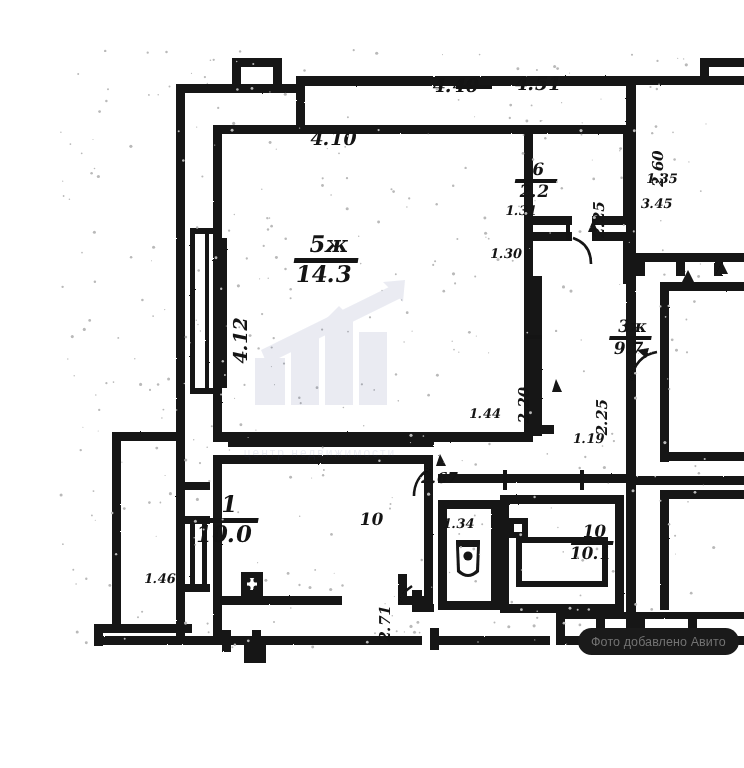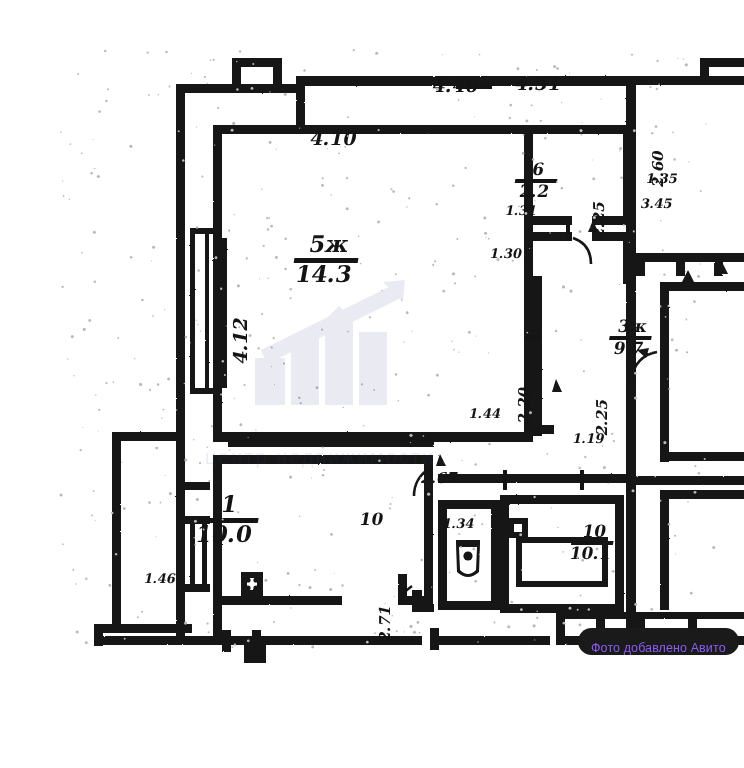--- a/index.html
+++ b/index.html
@@ -62,36 +62,36 @@
     letter-spacing: 1px;
     color: #3a4a8c;
     white-space: nowrap;
   }
   #watermark .wm-sub {
     position: absolute;
     left: 0px;
     top: 166px;
     width: 340px;
     text-align: center;
-    font-size: 20px;
+    font-size: 12px;
     letter-spacing: 2px;
     color: #3a4a8c;
     white-space: nowrap;
   }
   
   #avito-badge {
     position: absolute;
     left: 578px;
     top: 628px;
     height: 27px;
     padding: 0 13px;
     display: flex;
-    align-items: flex-end;
+    align-items: center;
     background: #1a1a1a;
-    color: #8b5cf6;
+    color: #737373;
     border-radius: 14px;
     font-size: 12.5px;
     white-space: nowrap;
     letter-spacing: 0.1px;
   }
   
   .hw {
     font-family: "DejaVu Serif", serif;
     font-weight: bold;
     fill: #141414;

